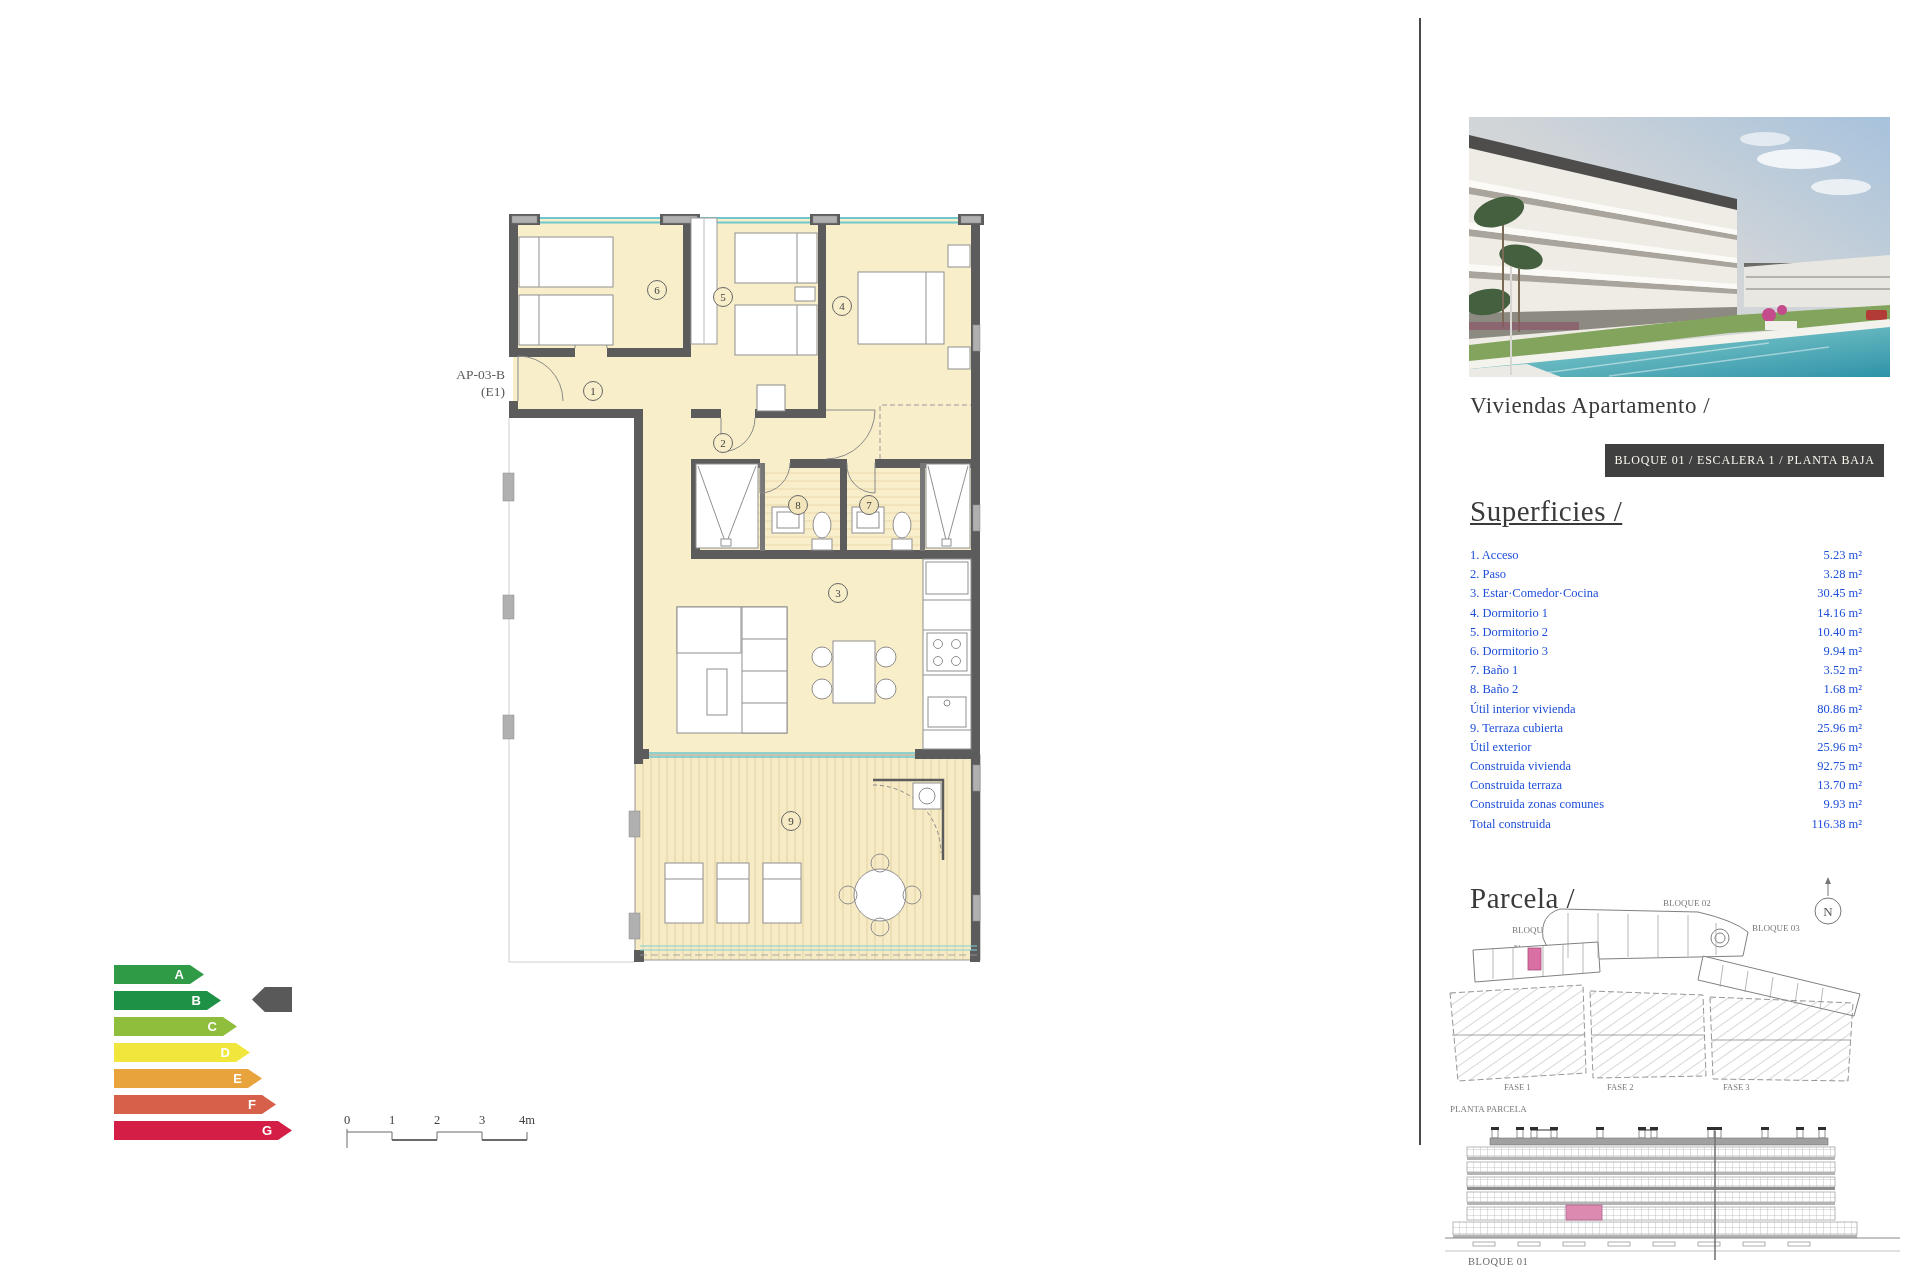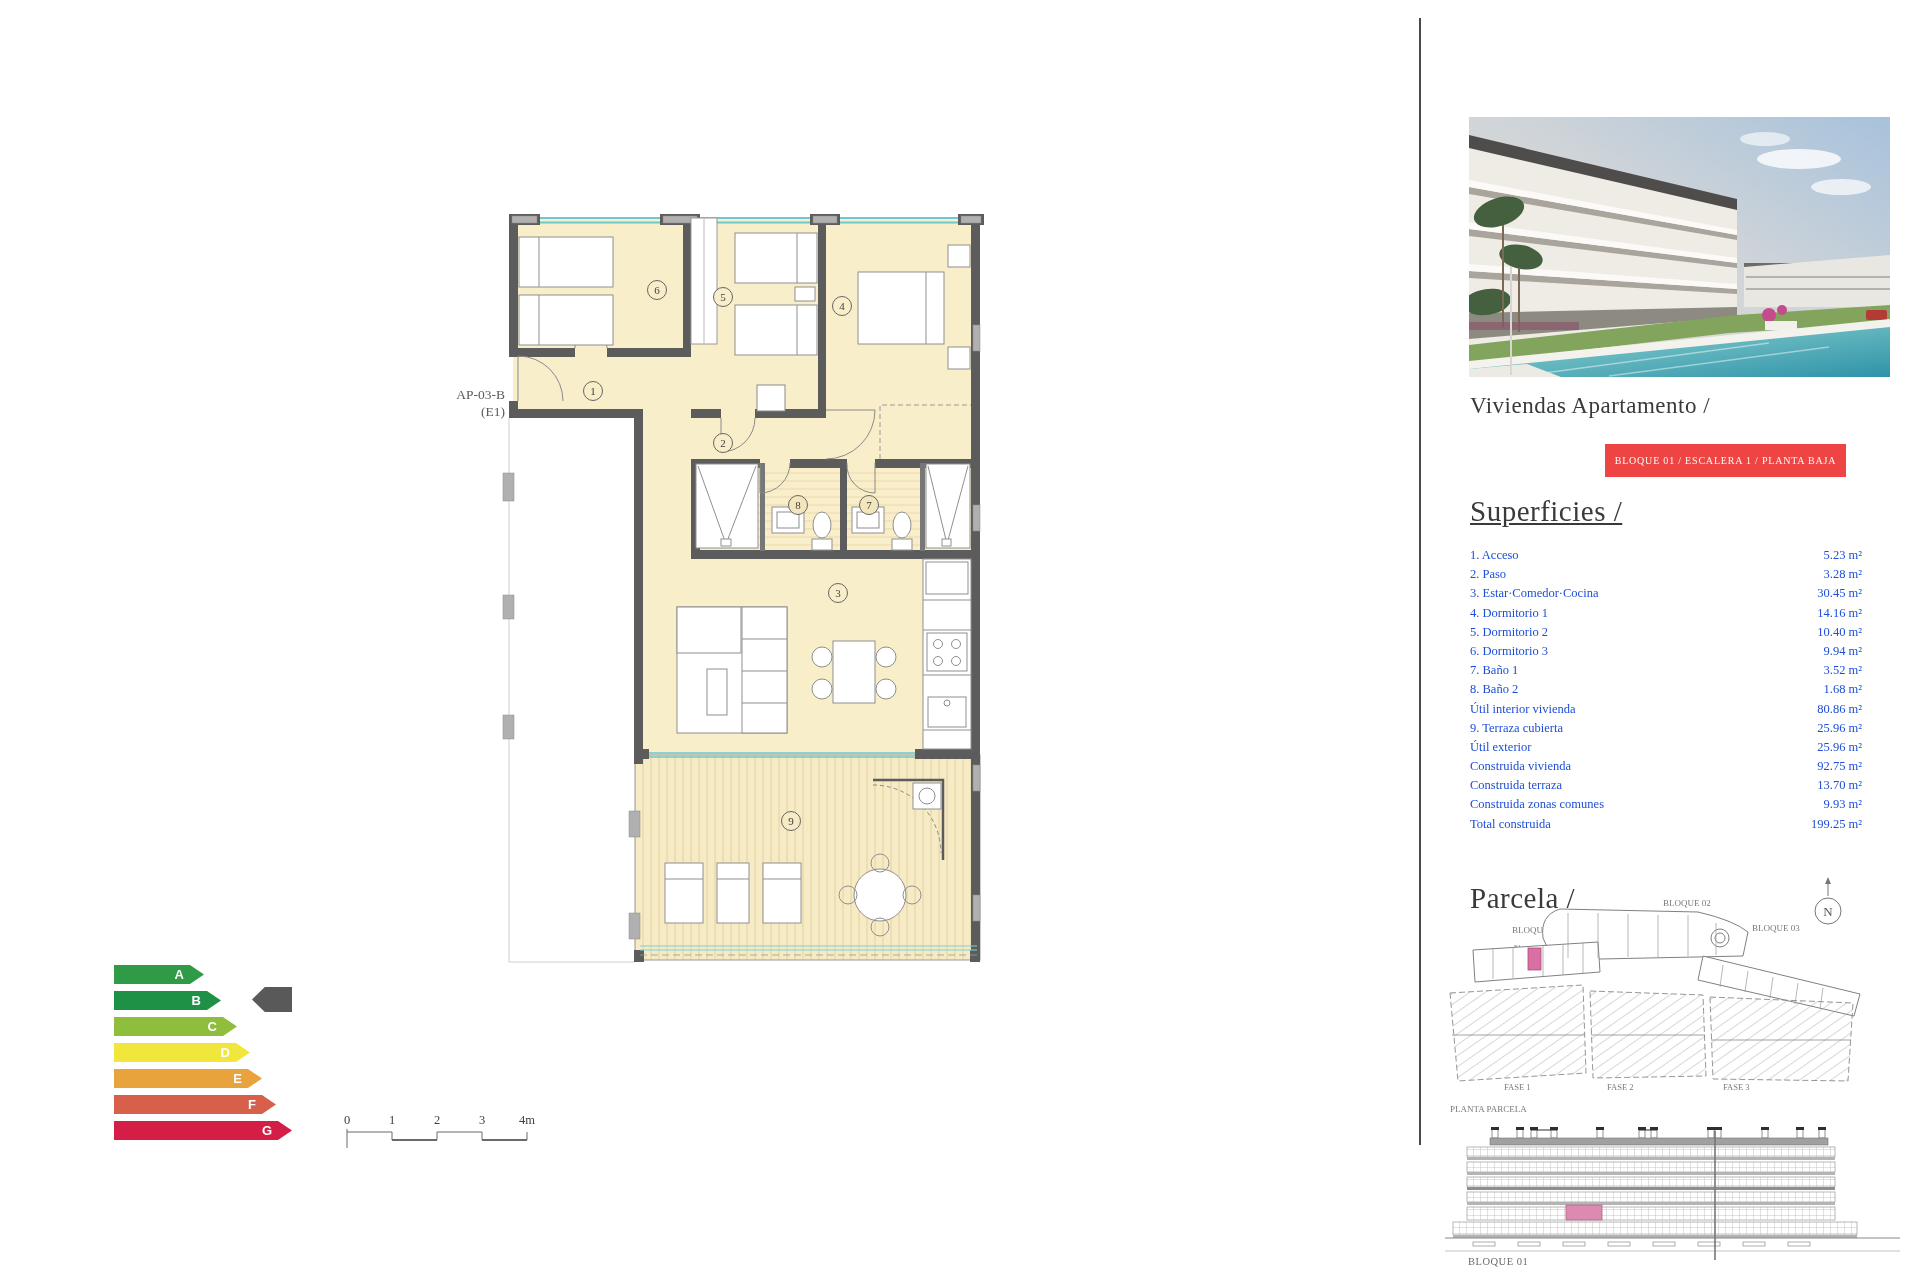--- a/index.html
+++ b/index.html
@@ -3,39 +3,39 @@
 <meta charset="utf-8">
 <style>
   html,body{margin:0;padding:0;}
   body{width:1920px;height:1280px;position:relative;overflow:hidden;background:#ffffff;
        font-family:"Liberation Serif",serif;}
   .abs{position:absolute;}
   .serif{font-family:"Liberation Serif",serif;}
 
   
   .main-title{left:1470px;top:393px;font-size:23px;color:#3a3a3a;letter-spacing:.5px;}
-  .badge{left:1605px;top:444px;width:241px;height:33px;line-height:33px;text-align:center;
-         background:#ef4444;color:#fbf9f0;font-size:10px;letter-spacing:.8px;}
+  .badge{left:1605px;top:444px;width:279px;height:33px;line-height:33px;text-align:center;
+         background:#404040;color:#fbf9f0;font-size:12px;letter-spacing:.8px;}
   .section-title{font-size:29px;color:#3a3a3a;letter-spacing:.5px;}
   .sup-table{left:1470px;top:546px;width:392px;font-size:12.5px;color:#1d4ed8;}
   .sup-row{display:flex;justify-content:space-between;height:19.2px;line-height:19.2px;}
   .sup-row .v{text-align:left;}
 
   
   .divider{left:1419px;top:18px;width:2px;height:1127px;background:#4a4a4a;}
 
   
   .ebar{position:absolute;left:114px;height:19px;clip-path:polygon(0 0,calc(100% - 14px) 0,100% 50%,calc(100% - 14px) 100%,0 100%);
         color:#ffffff;font-family:"Liberation Sans",sans-serif;font-weight:bold;font-size:13px;
         display:flex;align-items:center;justify-content:flex-end;padding-right:20px;box-sizing:border-box;}
   .eind{position:absolute;left:252px;top:987px;width:40px;height:25px;
         clip-path:polygon(100% 0,100% 100%,32% 100%,0 50%,32% 0);}
 
   
-  .unit-label{left:395px;top:366px;width:110px;text-align:right;font-size:13.5px;line-height:17px;color:#5a5a5a;margin-top:20px;}
+  .unit-label{left:395px;top:366px;width:110px;text-align:right;font-size:13.5px;line-height:17px;color:#5a5a5a;}
 </style>
 </head>
 <body>
 
 <div class="abs unit-label">
   <div>AP-03-B</div>
   <div>(E1)</div>
 </div>
 
 <svg class="abs" style="left:495px;top:205px;" width="500" height="780" viewBox="0 0 500 780">
@@ -384,21 +384,21 @@
   <div class="sup-row">
       <span>Construida terraza</span>
       <span class="v">13.70 m²</span>
     </div>
   <div class="sup-row">
       <span>Construida zonas comunes</span>
       <span class="v">9.93 m²</span>
     </div>
   <div class="sup-row">
       <span>Total construida</span>
-      <span class="v">199.25 m²</span>
+      <span class="v">116.38 m²</span>
     </div>
 </div>
 
 <div class="abs serif section-title" style="left:1470px;top:882px;">Parcela /</div>
 
 <svg class="abs" style="left:1448px;top:875px;" width="470" height="245" viewBox="0 0 470 245">
   <defs>
     <pattern id="hatchP" width="9" height="9" patternUnits="userSpaceOnUse" patternTransform="rotate(55)">
       <line x1="0" y1="0" x2="0" y2="9" stroke="#9a9a9a" stroke-width="0.8"></line>
     </pattern>

